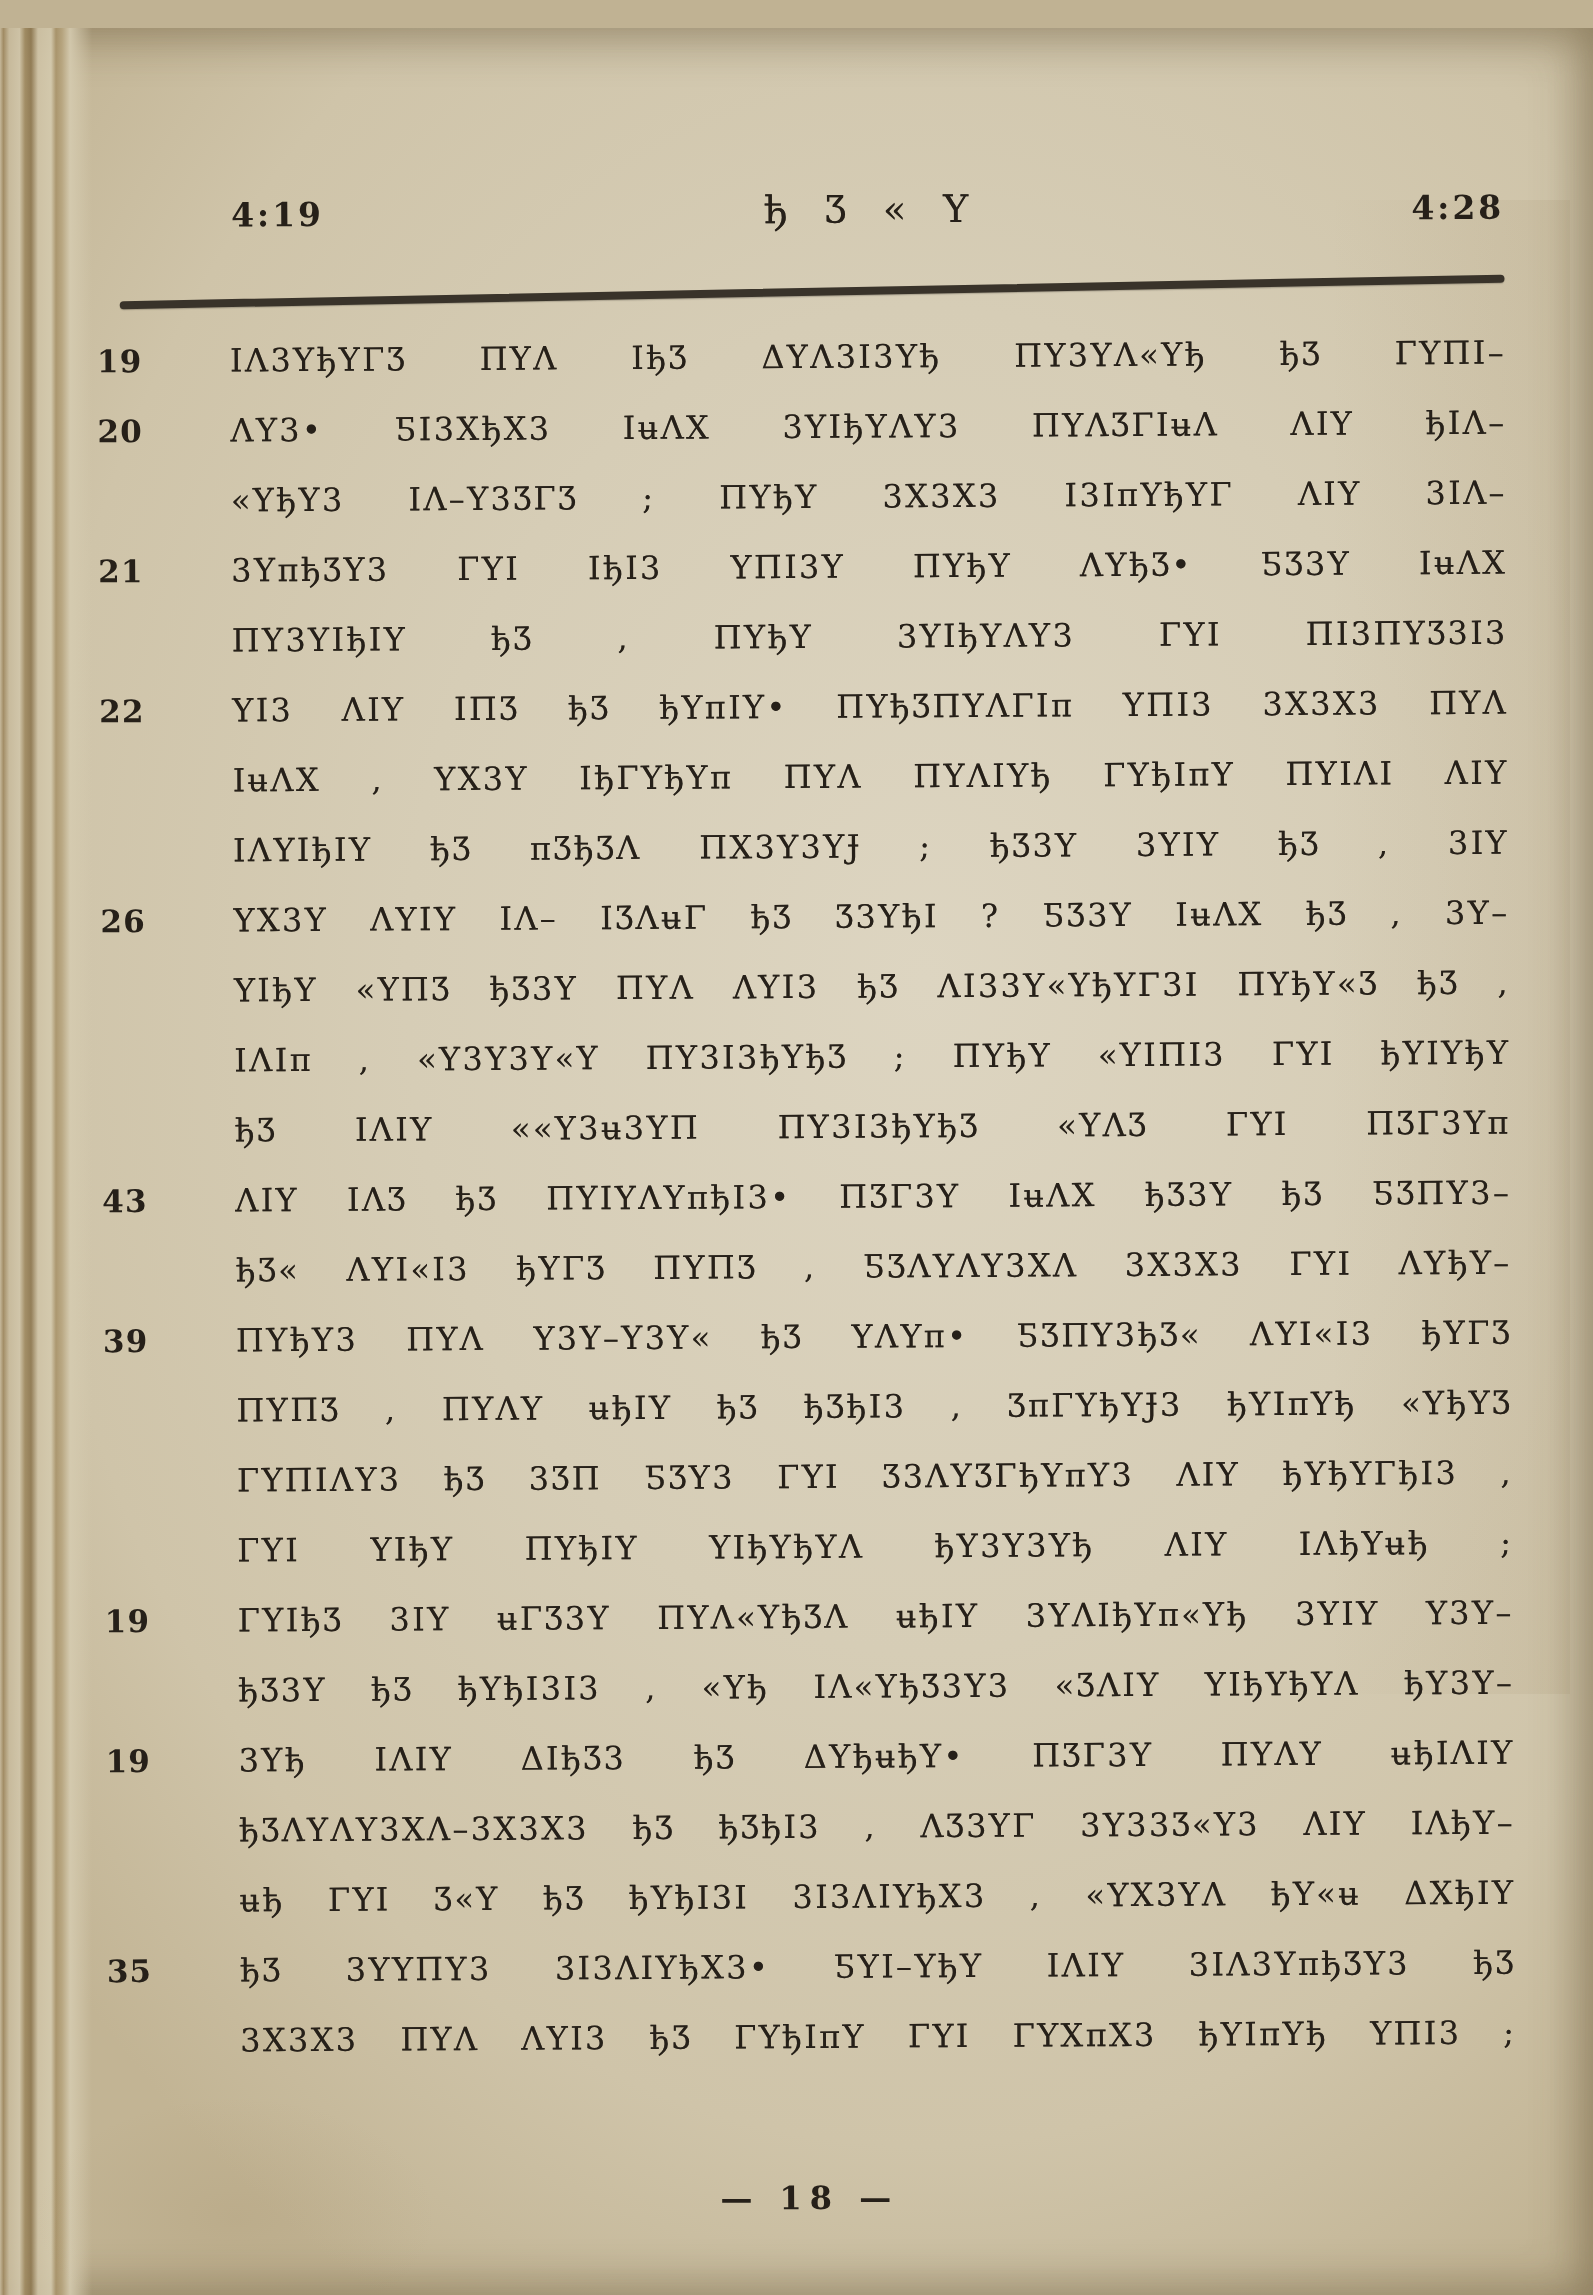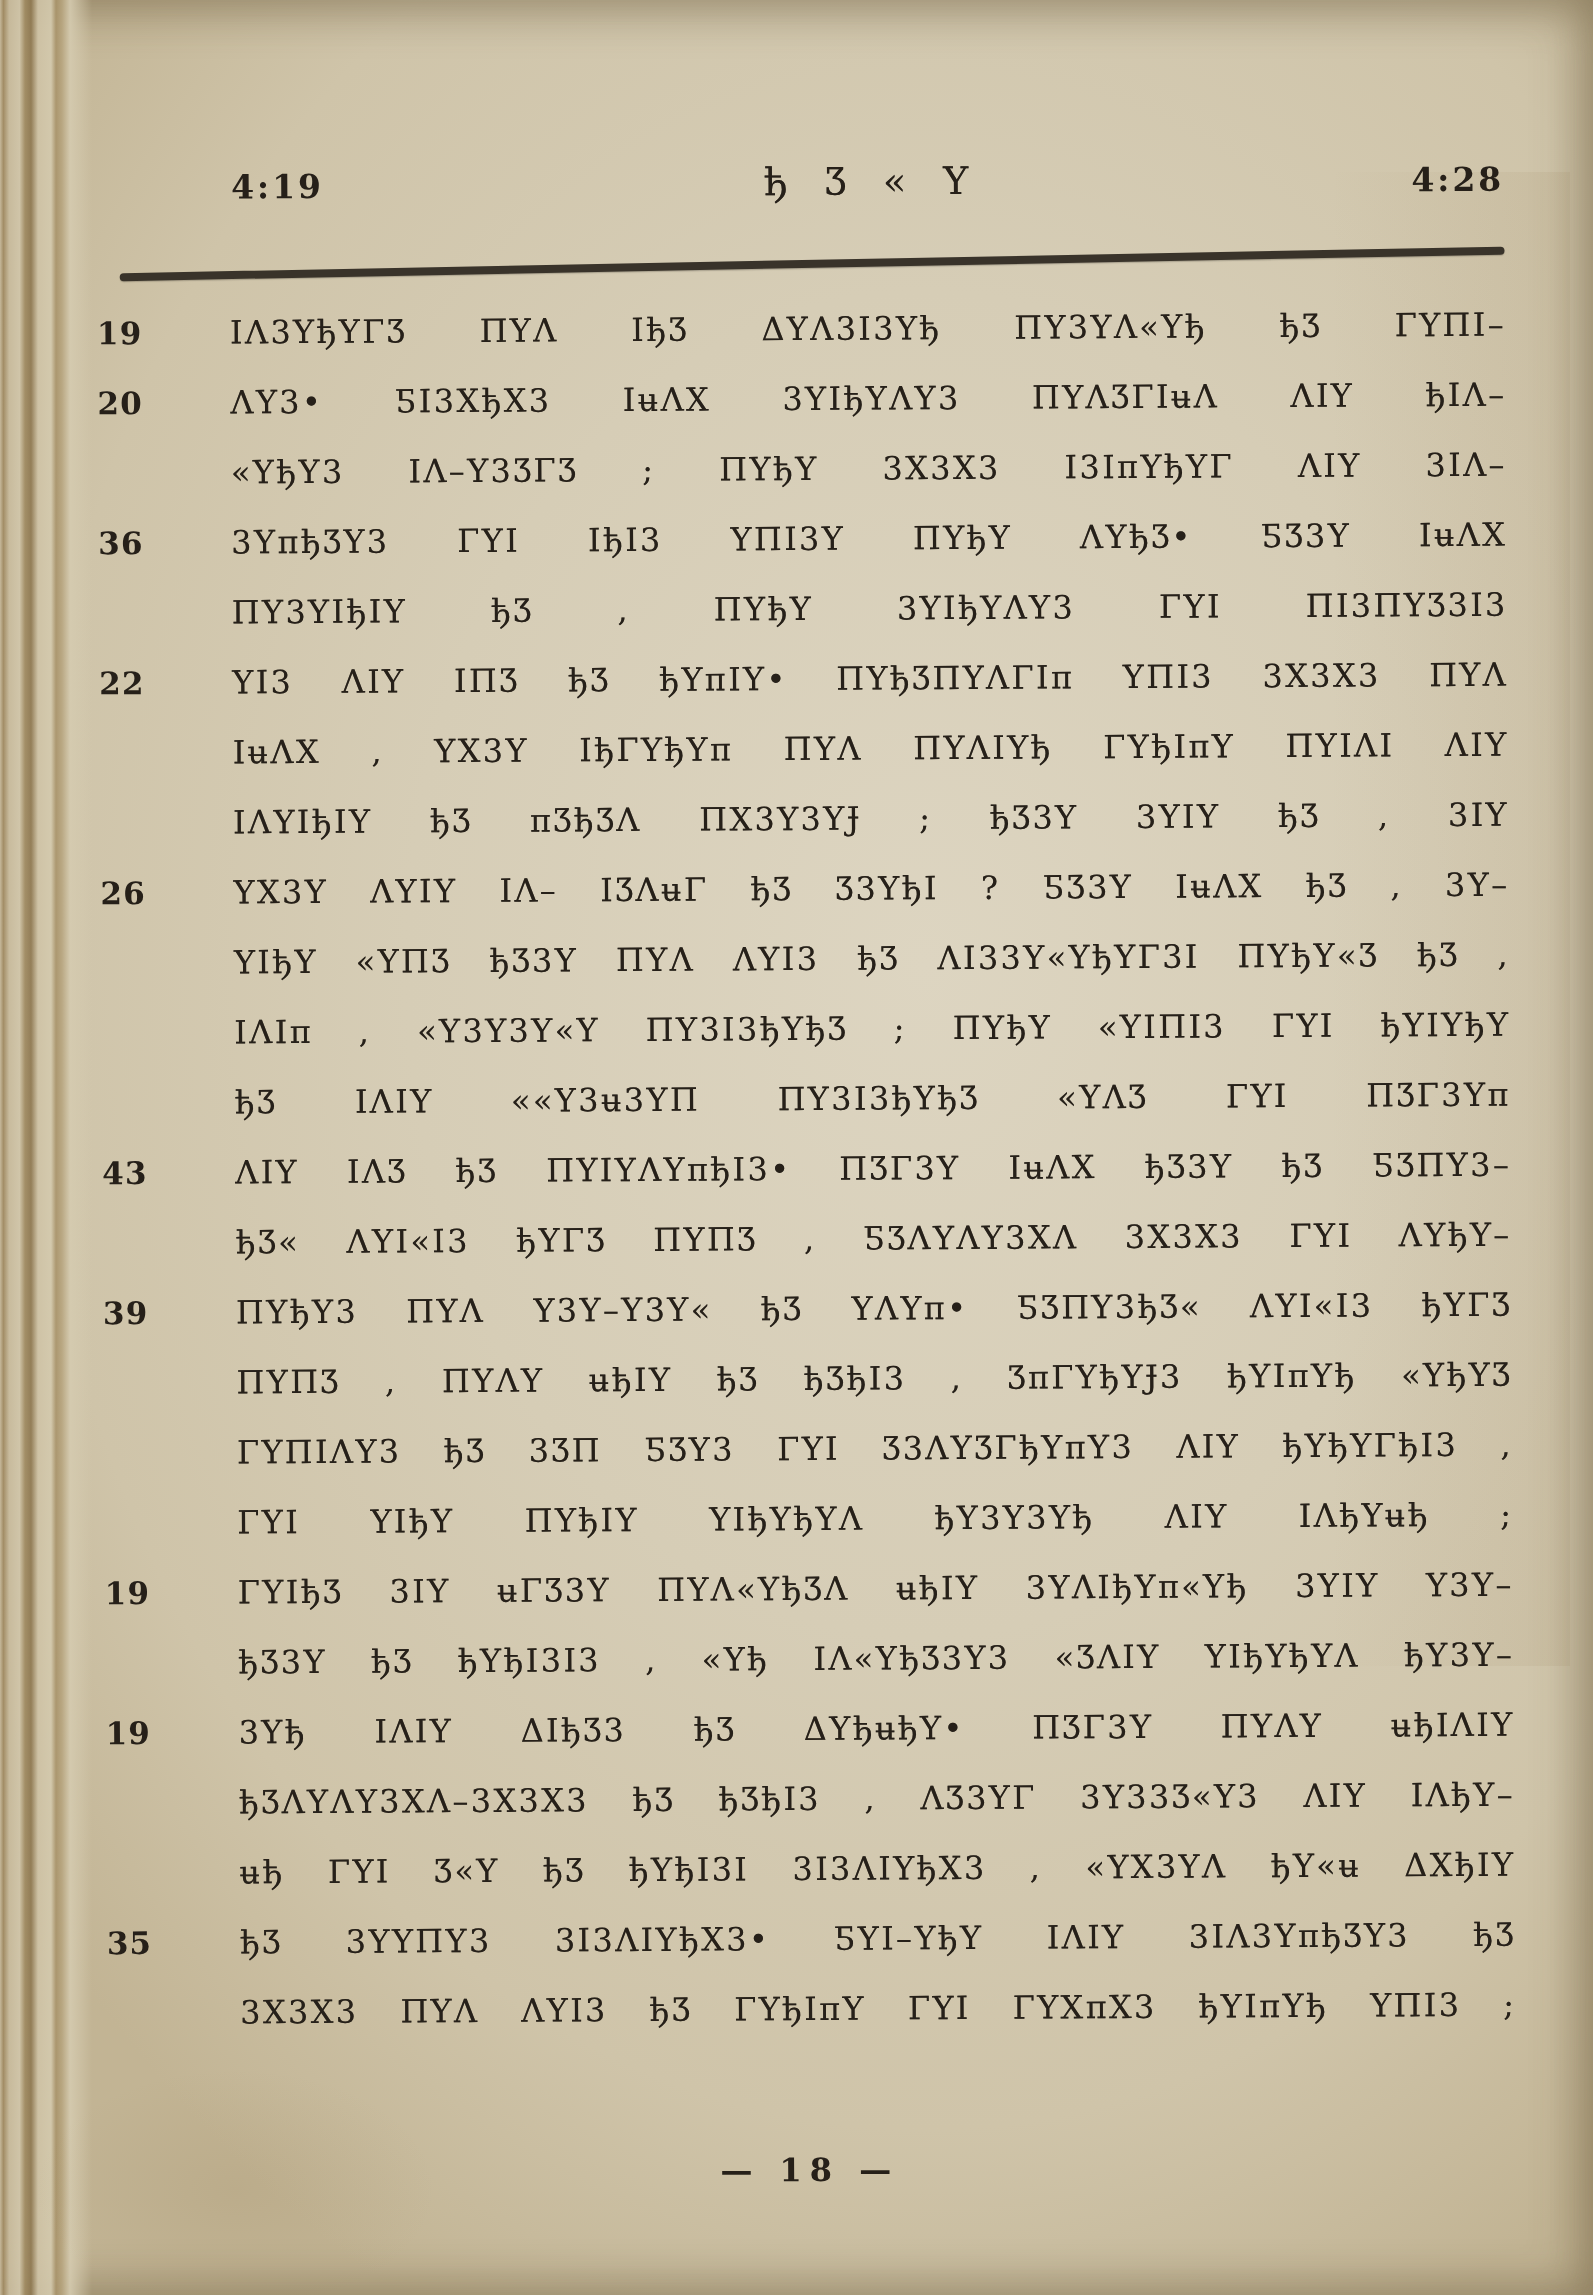--- a/index.html
+++ b/index.html
@@ -9,20 +9,21 @@
     font-family:"DejaVu Serif","DejaVu Sans",serif;
   }
   .page{
     position:absolute;inset:0;
     background:
       radial-gradient(1149px 1494px at 58% 42%, #ddd5c1 0%, #d6cdb6 45%, #cfc4a9 78%, #c2b494 100%);
     box-shadow:
       inset 0 16px 40px rgba(96,78,48,.28),
       inset -19.5px 0 46px rgba(96,78,48,.24),
       inset 0 -17px 40px rgba(96,78,48,.20);
+    margin-top: 28px;
   }
   .gutter{
     position:absolute;left:0;top:0;bottom:0;width:92px;opacity:.9;
     background:linear-gradient(90deg,
       #c9bc9f 0px,#a18b63 3.4px,#cabd9f 9.2px,#d2c7ab 19.5px,
       #9f8a61 25px,#8d7750 31px,#cfc3a6 38px,#d4caae 51px,
       #a8936a 56px,#b7a57f 62px,#d5cbb0 70px,rgba(213,203,176,0) 92px);
   }
   .stain1{position:absolute;left:34px;top:2069px;width:402px;height:241px;border-radius:50%;
     background:radial-gradient(closest-side, rgba(140,115,74,.12), rgba(140,115,74,0));}
@@ -76,21 +77,21 @@
       <span class="title">ђƷ«Y</span>
       <span>4:28</span>
     </div>
 
     <div class="rule"></div>
 
     <div class="lines" id="lines">
         <div class="line"><span class="num">19</span><span>IΛ3YђYΓƷ ΠYΛ IђƷ ΔYΛ3I3Yђ ΠY3YΛ«Yђ ђƷ ΓYΠI–</span></div>
         <div class="line"><span class="num">20</span><span>ΛY3• ƼI3XђX3 IʉΛX 3YIђYΛY3 ΠYΛƷΓIʉΛ ΛIY ђIΛ–</span></div>
         <div class="line"><span>«YђY3 IΛ–Y3ƷΓƷ ; ΠYђY 3X3X3 I3IπYђYΓ ΛIY 3IΛ–</span></div>
-        <div class="line"><span class="num">36</span><span>3YπђƷY3 ΓYI IђI3 YΠI3Y ΠYђY ΛYђƷ• ƼƷ3Y IʉΛX</span></div>
+        <div class="line"><span class="num">21</span><span>3YπђƷY3 ΓYI IђI3 YΠI3Y ΠYђY ΛYђƷ• ƼƷ3Y IʉΛX</span></div>
         <div class="line"><span>ΠY3YIђIY ђƷ , ΠYђY 3YIђYΛY3 ΓYI ΠI3ΠYƷ3I3</span></div>
         <div class="line"><span class="num">22</span><span>YI3 ΛIY IΠƷ ђƷ ђYπIY• ΠYђƷΠYΛΓIπ YΠI3 3X3X3 ΠYΛ</span></div>
         <div class="line"><span>IʉΛX , YX3Y IђΓYђYπ ΠYΛ ΠYΛIYђ ΓYђIπY ΠYIΛI ΛIY</span></div>
         <div class="line"><span>IΛYIђIY ђƷ πƷђƷΛ ΠX3Y3YɈ ; ђƷ3Y 3YIY ђƷ , 3IY</span></div>
         <div class="line"><span class="num">26</span><span>YX3Y ΛYIY IΛ– IƷΛʉΓ ђƷ Ʒ3YђI ? ƼƷ3Y IʉΛX ђƷ , 3Y–</span></div>
         <div class="line"><span>YIђY «YΠƷ ђƷ3Y ΠYΛ ΛYI3 ђƷ ΛI33Y«YђYΓ3I ΠYђY«Ʒ ђƷ ,</span></div>
         <div class="line"><span>IΛIπ , «Y3Y3Y«Y ΠY3I3ђYђƷ ; ΠYђY «YIΠI3 ΓYI ђYIYђY</span></div>
         <div class="line"><span>ђƷ IΛIY ««Y3ʉ3YΠ ΠY3I3ђYђƷ «YΛƷ ΓYI ΠƷΓ3Yπ</span></div>
         <div class="line"><span class="num">43</span><span>ΛIY IΛƷ ђƷ ΠYIYΛYπђI3• ΠƷΓ3Y IʉΛX ђƷ3Y ђƷ ƼƷΠY3–</span></div>
         <div class="line"><span>ђƷ« ΛYI«I3 ђYΓƷ ΠYΠƷ , ƼƷΛYΛY3XΛ 3X3X3 ΓYI ΛYђY–</span></div>

